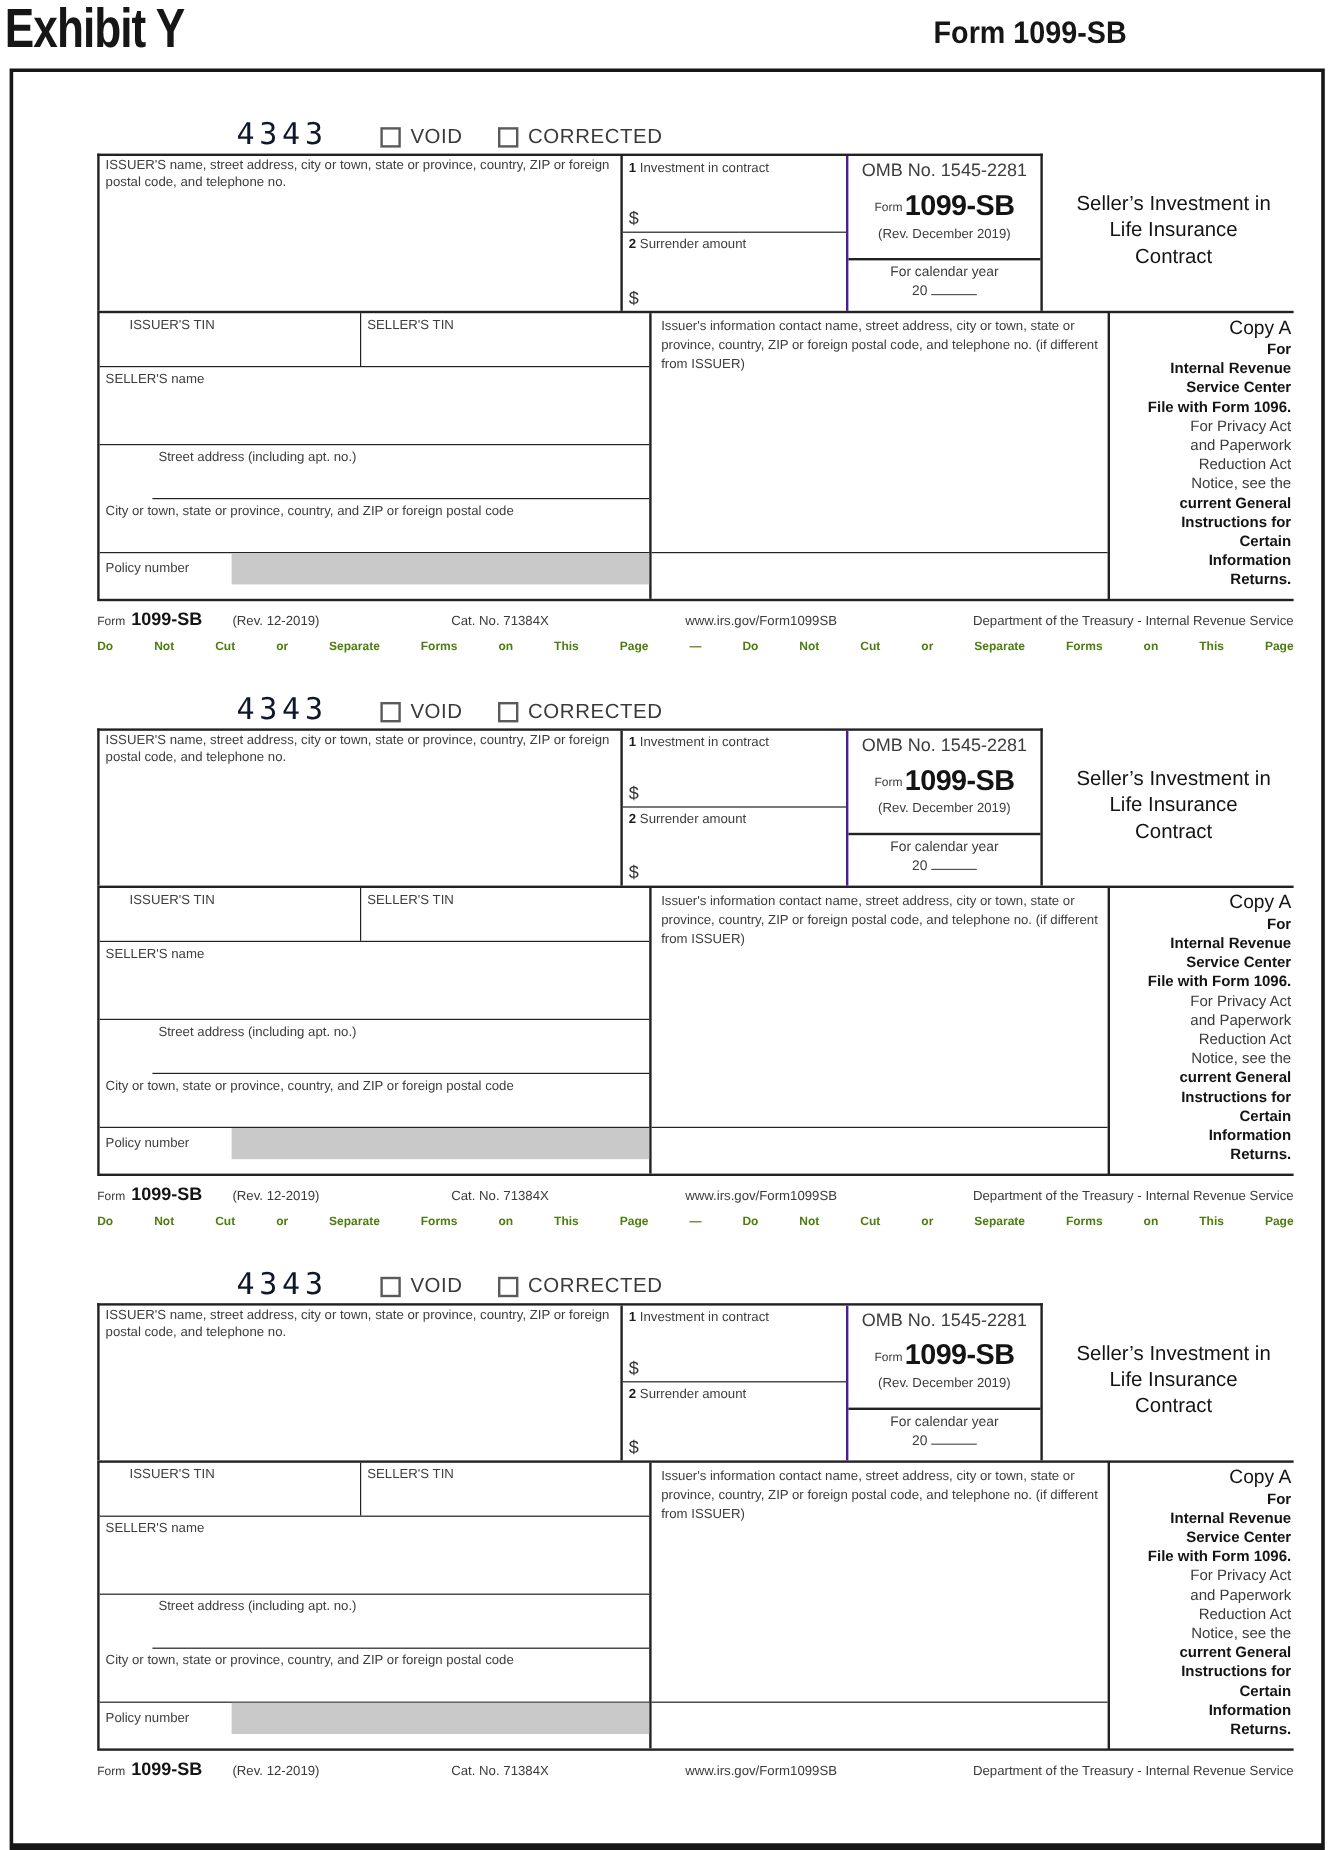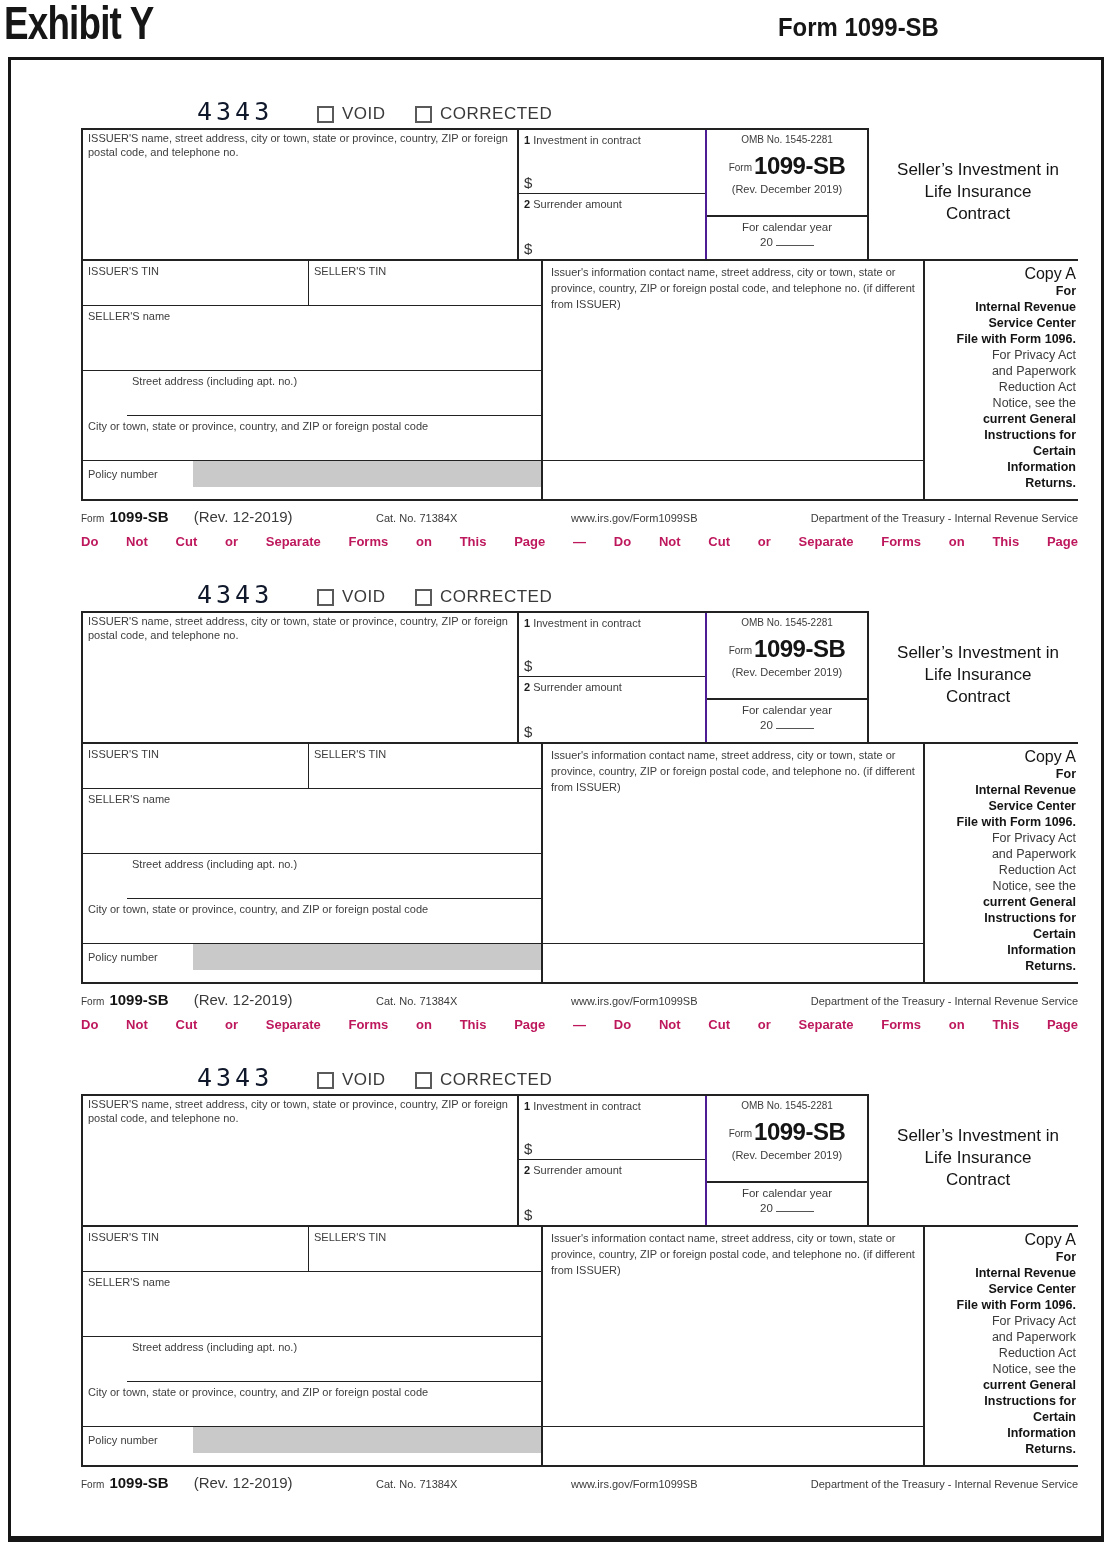--- a/index.html
+++ b/index.html
@@ -60,41 +60,41 @@
     position: absolute; left: 0; top: 0; width: 788px; height: 131px;
     border: 2px solid #222; border-bottom: none; display: flex;
   }
   .issuer-cell { width: 436px; border-right: 2px solid #222; padding: 1px 5px; }
   .box12-col { width: 188px; border-right: 2px solid #4c1d95; display: flex; flex-direction: column; }
   .box1 { height: 64px; border-bottom: 1.5px solid #222; position: relative; padding: 3px 5px; }
   .box2 { flex: 1; position: relative; padding: 3px 5px; }
   .dollar { position: absolute; left: 5px; bottom: 2px; font-size: 15px; color: #333; }
   .omb-col { flex: 1; display: flex; flex-direction: column; text-align: center; }
   .omb-top { flex: 1; padding-top: 4px; }
-  .omb-no { font-size: 10px; }
+  .omb-no { font-size: 15px; }
   .form-line { margin-top: 7px; white-space: nowrap; }
   .form-word-sm { font-size: 10px; vertical-align: 3px; margin-right: 2px; }
   .form-number-lg { font-size: 24px; font-weight: bold; color: #141414; letter-spacing: -.5px; }
   .revision { font-size: 11px; margin-top: 3px; }
   .calendar-cell { height: 44px; border-top: 2px solid #222; padding-top: 4px; font-size: 11.5px; }
   .year-blank { display: inline-block; width: 38px; height: 13px; border-bottom: 1.5px solid #555; margin-left: 3px; }
 
   .form-title {
     position: absolute; right: 0; top: 31px; width: 200px;
     text-align: center; font-weight: normal; font-size: 17px;
     line-height: 22px; color: #141414;
   }
 
   .lower-box {
     position: absolute; left: 0; top: 131px; width: 844px; height: 242px;
     border: 2px solid #222; display: flex;
   }
   .left-col { width: 460px; border-right: 2px solid #222; display: flex; flex-direction: column; }
   .tin-row { height: 45px; border-bottom: 1.5px solid #222; display: flex; }
-  .tin-cell-l { width: 226px; border-right: 1.5px solid #222; padding: 3px 5px; }
+  .tin-cell-l { width: 198px; border-right: 1.5px solid #222; padding: 3px 5px; margin-left: 20px; }
   .tin-cell-r { flex: 1; padding: 3px 5px; }
   .name-row { height: 65px; border-bottom: 1.5px solid #222; padding: 3px 5px; }
   .street-row { height: 45px; border-bottom: 1.5px solid #222; padding: 3px 5px; margin-left: 44px; }
   .city-row { height: 45px; border-bottom: 1.5px solid #222; padding: 3px 5px; }
   .policy-row { flex: 1; position: relative; padding: 3px 5px; }
   .policy-shade { position: absolute; left: 110px; top: 0; right: 0; height: 26px; background: #c9c9c9; }
   .mid-col { flex: 1; display: flex; flex-direction: column; }
   .contact-cell { height: 200px; border-bottom: 1.5px solid #222; padding: 3px 8px; }
   .contact-cell .cell-label { line-height: 16px; }
   .empty-cell { flex: 1; }
@@ -105,28 +105,28 @@
     text-align: right; padding: 3px 2px 0 0; color: #141414;
   }
   .copy-a-title { font-size: 16px; font-weight: normal; line-height: 19px; }
   .cb { font-size: 12.5px; font-weight: bold; line-height: 16px; }
   .cr { font-size: 12.5px; font-weight: normal; color: #3a3a3a; line-height: 16px; }
 
   .form-footer { position: relative; height: 24px; margin-top: 7px; font-size: 11px; color: #3a3a3a; }
   .f-ref { position: absolute; left: 0; top: 0; white-space: nowrap; }
   .f-word { font-size: 10px; }
   .f-num { font-size: 15px; font-weight: bold; color: #141414; margin: 0 2px; }
-  .f-rev { font-size: 15px; padding-left: 20px; }
+  .f-rev { font-size: 11px; padding-left: 20px; }
   .f-cat { position: absolute; left: 295px; top: 4px; }
   .f-url { position: absolute; left: 490px; top: 4px; }
   .f-dept { position: absolute; right: 0; top: 4px; }
 
   .separator {
     width: 997px; margin: 2px 0 34px 0;
-    font-weight: bold; font-size: 13px; color: #be185d;
+    font-weight: bold; font-size: 10px; color: #4d7c0f;
     text-align: justify; text-align-last: justify;
   }
 </style>
 </head>
 <body>
 
 <div class="page-header">
   <div class="exhibit-title">Exhibit Y</div>
   <div class="header-form-ref">Form 1099-SB</div>
 </div>

